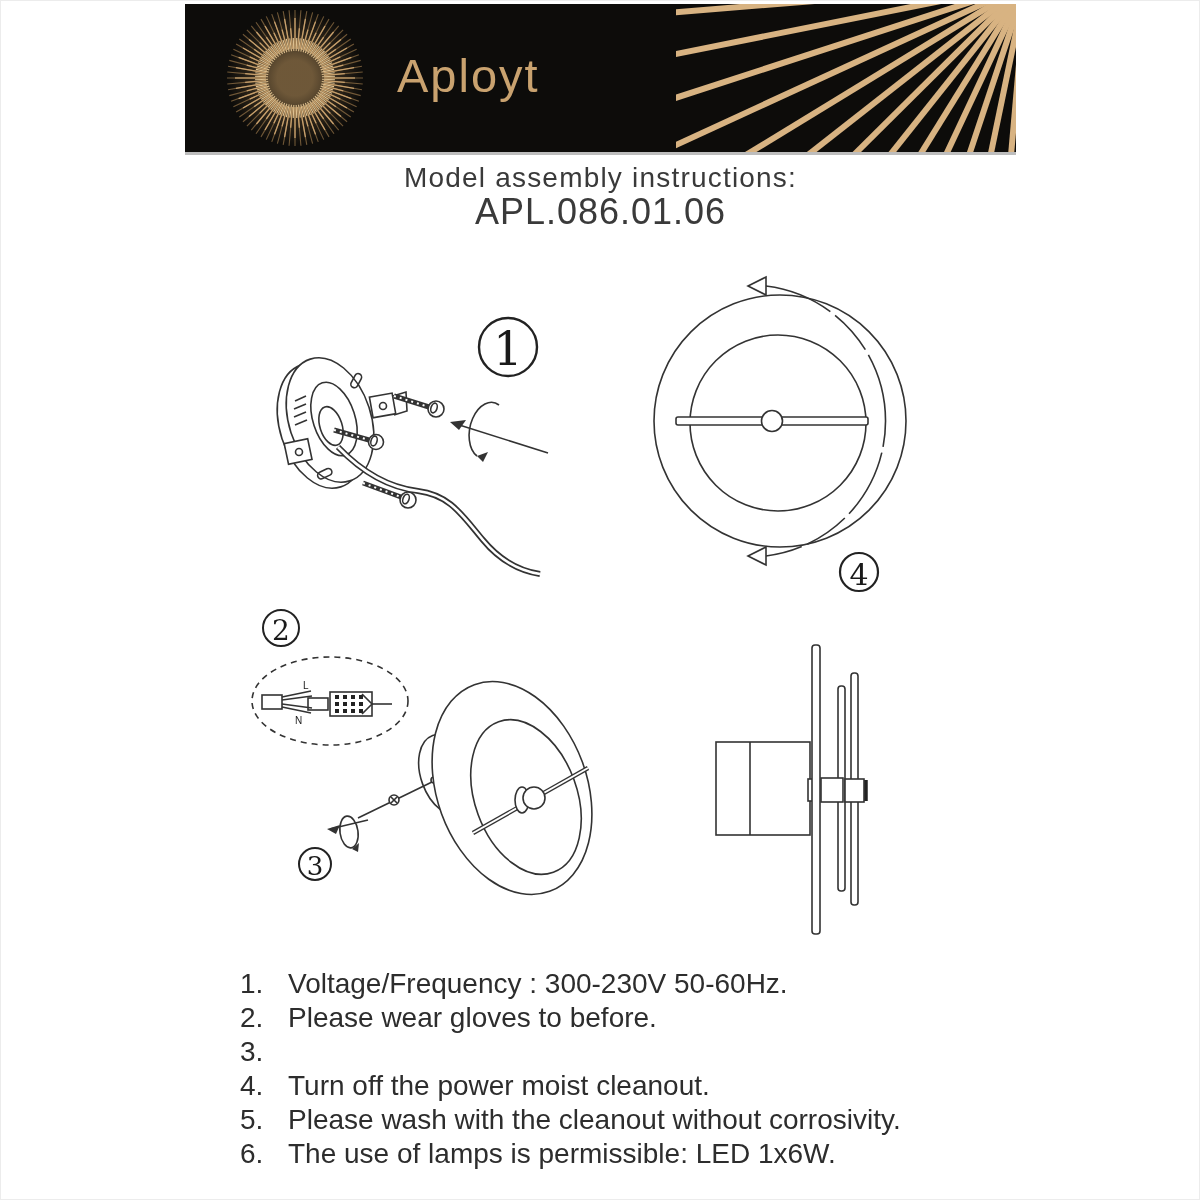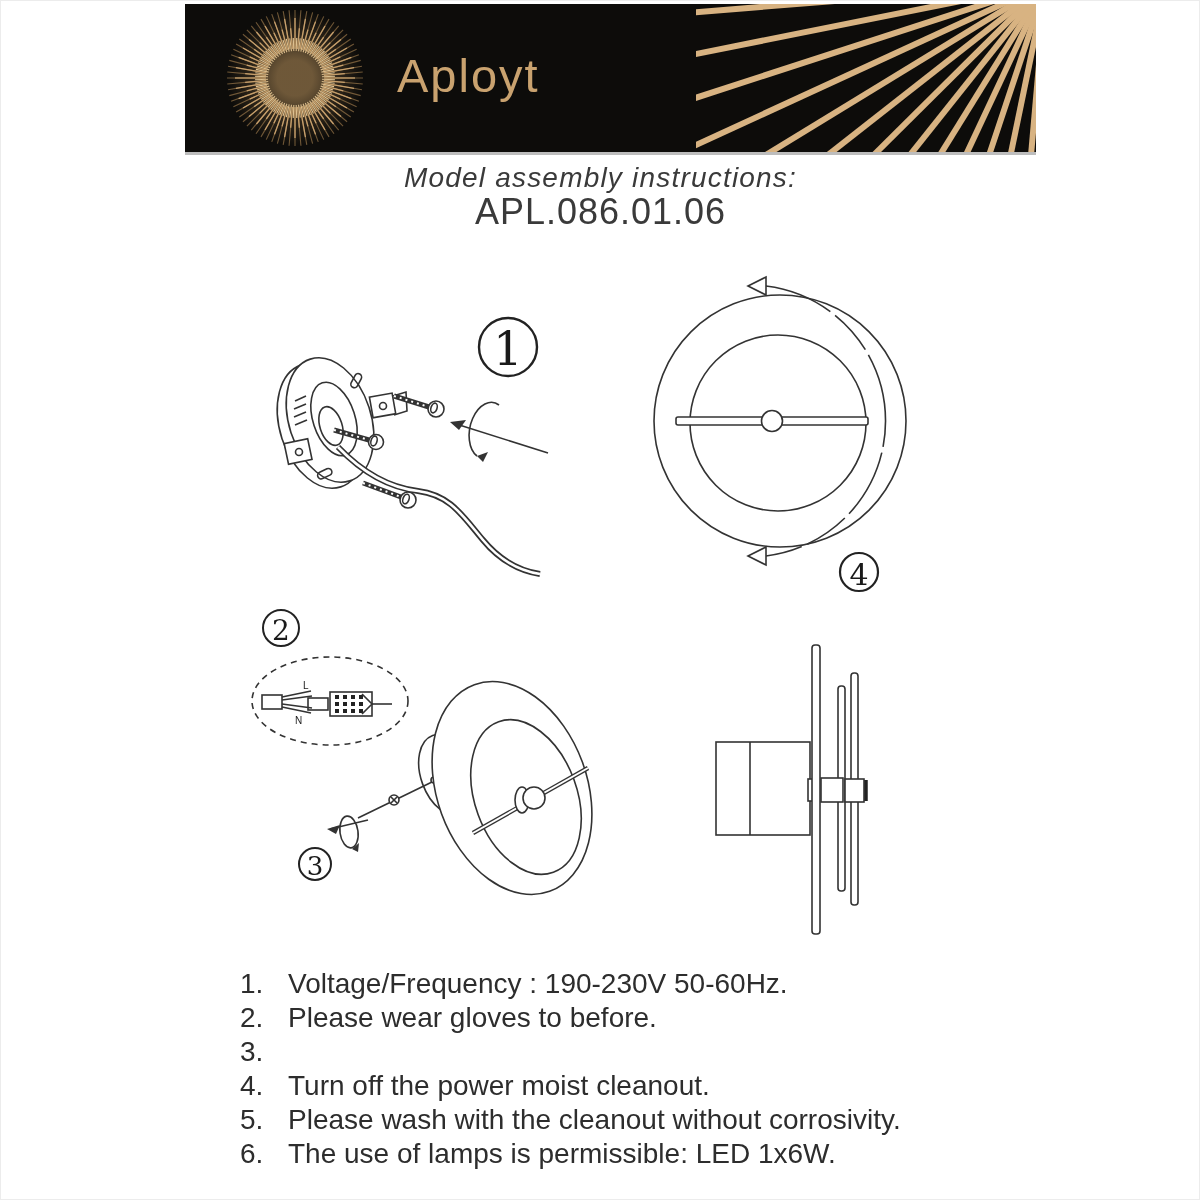--- a/index.html
+++ b/index.html
@@ -1,31 +1,31 @@
 <!DOCTYPE html>
 <html><head>
 <meta charset="utf-8">
 <style>
   html,body{margin:0;padding:0;background:#fff;}
   .page{position:relative;width:1200px;height:1200px;background:#fff;overflow:hidden;
         font-family:"Liberation Sans",sans-serif;box-shadow:inset 0 0 0 1px #ececec;}
 
   
   .banner{position:absolute;left:185px;top:4px;width:831px;height:148px;background:#0d0c0a;
-          overflow:hidden;border-bottom:3px solid #bdbdbd;padding-left:20px;}
+          overflow:hidden;border-bottom:3px solid #bdbdbd;}
   .sunburst-wrap{position:absolute;left:40px;top:4px;width:140px;height:140px;}
   .sunburst-glow{position:absolute;inset:0;border-radius:50%;
       background:radial-gradient(circle,rgba(190,150,95,.55) 18%,rgba(190,150,95,.18) 45%,transparent 68%);}
   .brand{position:absolute;left:212px;top:50%;transform:translateY(-54%);
          font-size:47px;font-weight:400;letter-spacing:2px;color:#c9a26f;}
   .fan{position:absolute;right:0;top:0;}
 
   
   .title{position:absolute;left:185px;top:161px;width:831px;text-align:center;color:#3a3a3a;}
-  .title .t1{font-size:28px;font-weight:500;letter-spacing:1.2px;line-height:34px;font-style:italic;}
+  .title .t1{font-size:28px;font-weight:500;letter-spacing:1.2px;line-height:34px;}
   .title .t2{font-size:36px;font-weight:500;letter-spacing:1px;line-height:34px;}
 
   
   .diagram{position:absolute;left:0;top:0;width:1200px;height:1200px;}
   .ln{stroke:#333;fill:none;stroke-width:1.6;}
   .lnw{stroke:#333;fill:#fff;stroke-width:1.6;}
   .badge{stroke:#222;fill:#fff;}
   .badge-num{font-family:"DejaVu Serif",serif;fill:#1a1a1a;text-anchor:middle;}
   .tinylab{font-family:"Liberation Sans",sans-serif;font-size:10px;fill:#222;}
 
@@ -443,21 +443,21 @@
       <rect class="lnw" x="851" y="673" width="7" height="232" rx="3" stroke-width="1.6"></rect>
       <rect class="lnw" x="821" y="778" width="22" height="24" stroke-width="2.4"></rect>
       <rect class="lnw" x="845" y="779" width="19" height="23" stroke-width="2.4"></rect>
       <line x1="866" y1="780" x2="866" y2="801" stroke="#222" stroke-width="3.5"></line>
     </g>
   </svg>
 
   <div class="list">
     <div class="row">
       <span class="num">1.</span>
-      <span>Voltage/Frequency : 190-230V 50-60Hz.</span>
+      <span>Voltage/Frequency : 300-230V 50-60Hz.</span>
     </div>
     <div class="row">
       <span class="num">2.</span>
       <span>Please wear gloves to before.</span>
     </div>
     <div class="row">
       <span class="num">3.</span>
     </div>
     <div class="row">
       <span class="num">4.</span>

